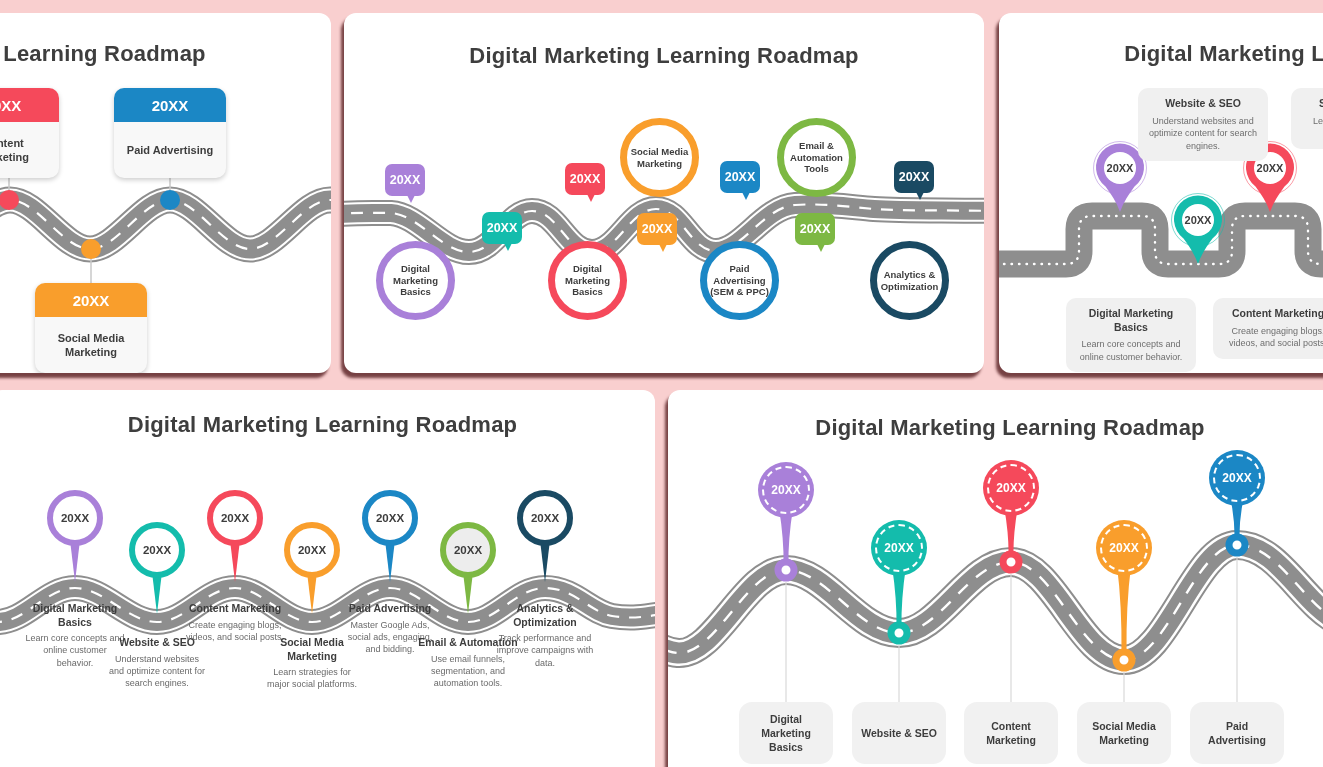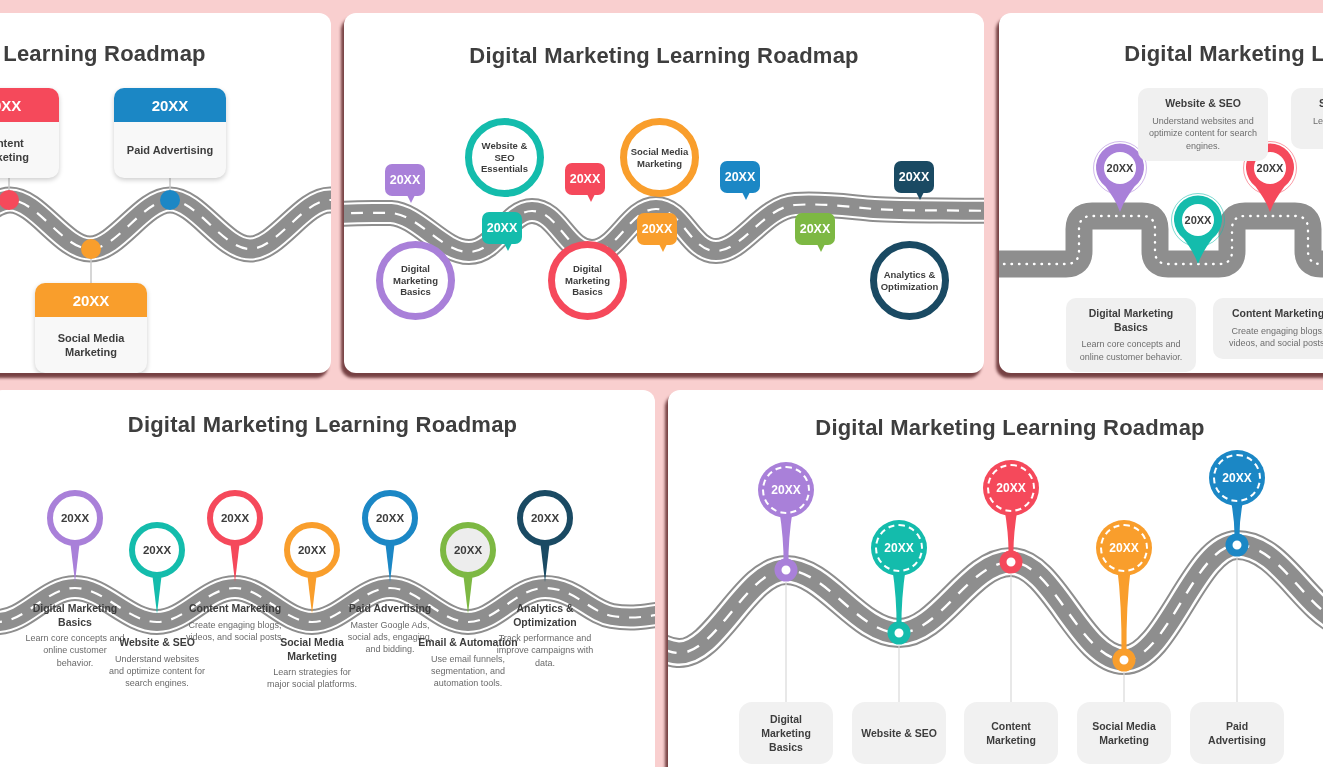--- a/index.html
+++ b/index.html
@@ -147,32 +147,35 @@
   <div class="bubble c-blue" style="left:376px;top:148px;">
       <span>20XX</span>
     </div>
   <div class="bubble c-green" style="left:451px;top:200px;">
       <span>20XX</span>
     </div>
   <div class="bubble c-navy" style="left:550px;top:148px;">
       <span>20XX</span>
     </div>
 
-  <div class="circle2 c-teal" style="left:121px;top:105px;">
-      <span>Website &amp; SEO Essentials</span>
-    </div>
   <div class="circle2 c-orange" style="left:276px;top:105px;">
       <span>Social Media Marketing</span>
     </div>
+  <div class="circle2 c-green" style="left:433px;top:105px;">
+      <span>Email &amp; Automation Tools</span>
+    </div>
 
   <div class="circle2 c-purple" style="left:32px;top:228px;">
       <span>Digital Marketing Basics</span>
     </div>
   <div class="circle2 c-red" style="left:204px;top:228px;">
       <span>Digital Marketing Basics</span>
+    </div>
+  <div class="circle2 c-blue" style="left:356px;top:228px;">
+      <span>Paid Advertising (SEM &amp; PPC)</span>
     </div>
   <div class="circle2 c-navy" style="left:526px;top:228px;">
       <span>Analytics &amp; Optimization</span>
     </div>
 </div>
 
 <div class="slide" style="left:999px;top:13px;width:640px;height:360px;">
   <div class="slide-title" style="top:28px;">Digital Marketing Learning Roadmap</div>
 
   <svg class="layer" width="640" height="360" viewBox="0 0 640 360">

